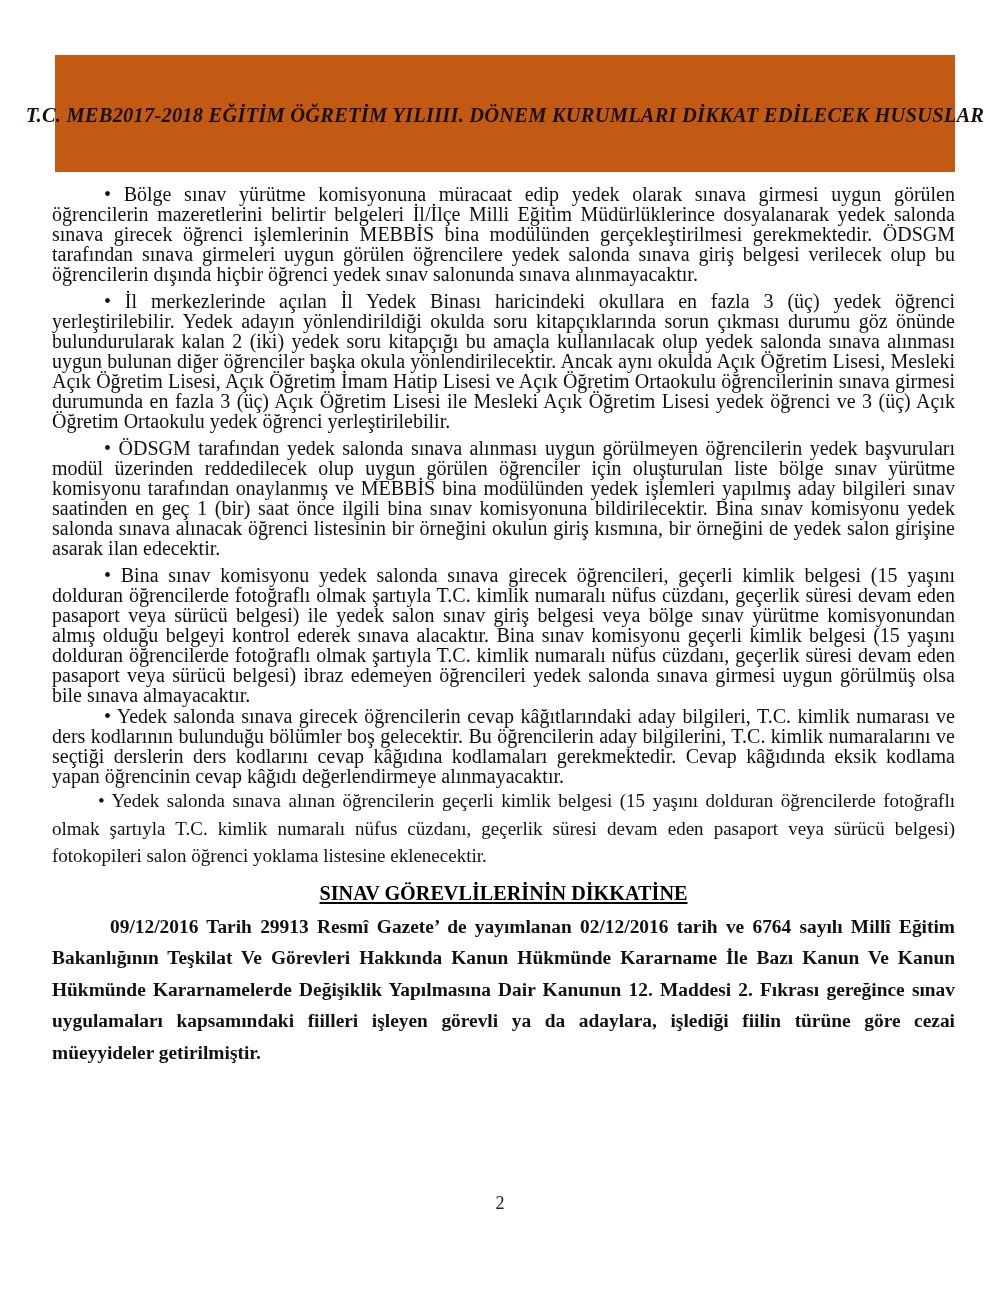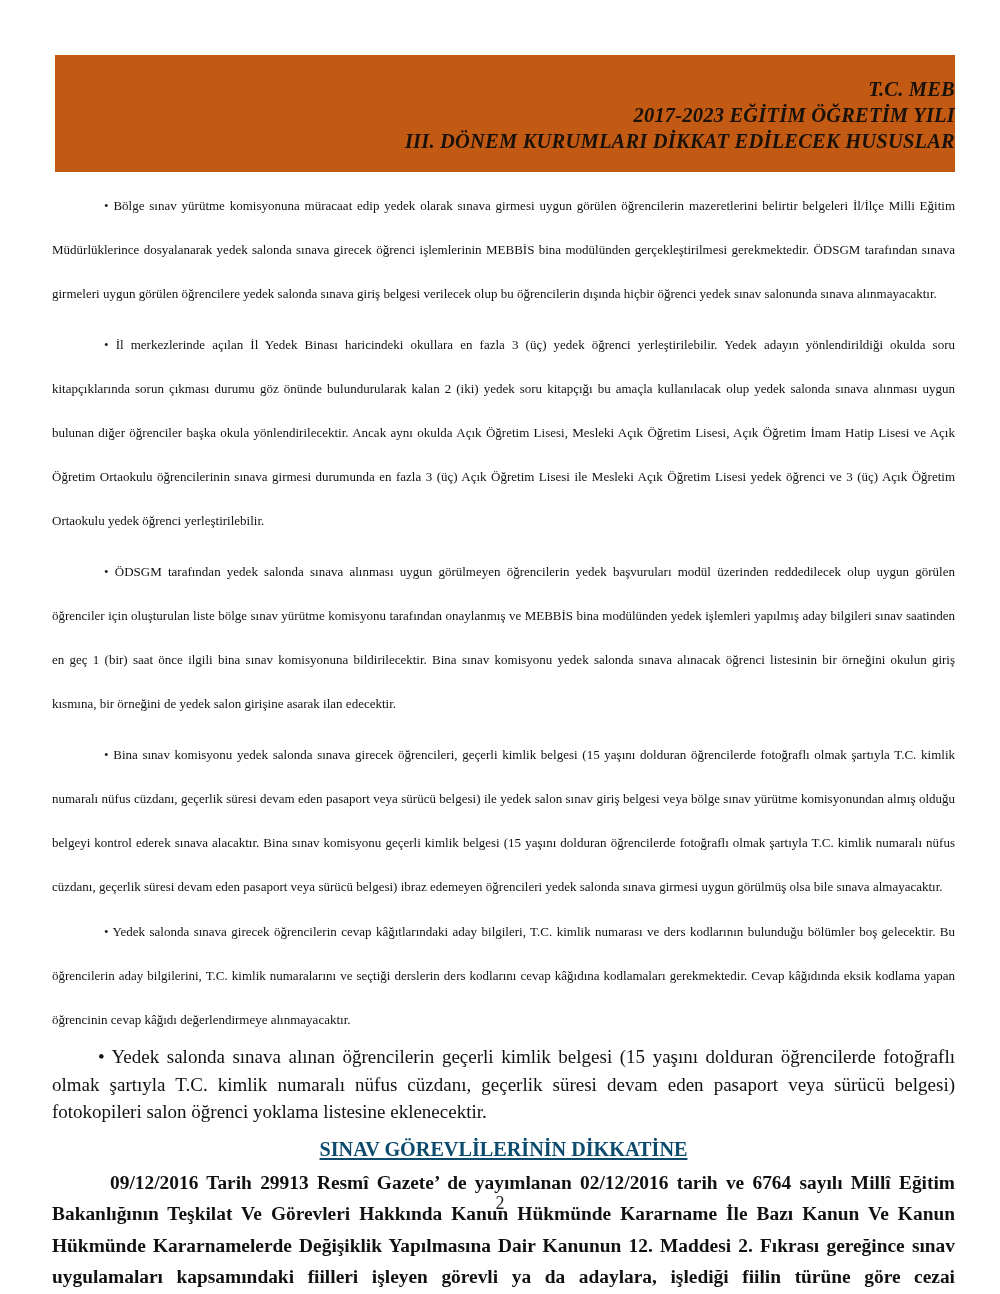--- a/index.html
+++ b/index.html
@@ -27,22 +27,22 @@
   
   .header-banner {
     position: absolute;
     left: 55px;
     top: 55px;
     width: 900px;
     height: 117px;
     background: #C35A14;
     box-sizing: border-box;
     display: flex;
-    flex-direction: column;
-    align-items: flex-end;
+    flex-direction: row;
+    align-items: center;
     justify-content: center;
     padding: 4px 0 2px 0;
   }
 
   .header-line {
     font-family: "Liberation Serif", "DejaVu Serif", serif;
     font-weight: bold;
     font-style: italic;
     font-size: 20.5px;
     line-height: 26px;
@@ -58,22 +58,22 @@
     left: 52px;
     top: 184px;
     width: 903px;
   }
 
   p.para {
     margin: 0 0 1px 0;
     text-align: justify;
     text-justify: inter-word;
     text-indent: 52px;
-    font-size: 13px;
-    line-height: 44px;
+    font-size: 20px;
+    line-height: 20px;
     color: #111111;
     font-family: "Liberation Serif", "DejaVu Serif", serif;
   }
 
   p.para.small {
     font-size: 19px;
     line-height: 27.5px;
     text-indent: 46px;
   }
 
@@ -83,21 +83,21 @@
 
   .section-heading {
     margin: 9px 0 4px 0;
     text-align: center;
     font-size: 20.2px;
     font-weight: bold;
     line-height: 28px;
     text-decoration: underline;
     text-underline-offset: 2px;
     font-family: "Liberation Serif", "DejaVu Serif", serif;
-    color: #0c4a6e;
+    color: #000000;
   }
 
   p.para.bold-block {
     font-weight: bold;
     font-size: 19.4px;
     line-height: 31.5px;
     text-indent: 58px;
     margin-top: 3px;
   }
 
@@ -114,21 +114,21 @@
     font-family: "Liberation Serif", "DejaVu Serif", serif;
   }
 </style>
 </head>
 <body>
 
 <div class="page">
 
   <div class="header-banner">
     <div class="header-line">T.C. MEB</div>
-    <div class="header-line">2017-2023 EĞİTİM ÖĞRETİM YILI</div>
+    <div class="header-line">2017-2018 EĞİTİM ÖĞRETİM YILI</div>
     <div class="header-line">III. DÖNEM KURUMLARI DİKKAT EDİLECEK HUSUSLAR</div>
   </div>
 
   <div class="content">
     <p class="para">• Bölge sınav yürütme komisyonuna müracaat edip yedek olarak sınava girmesi uygun görülen öğrencilerin mazeretlerini belirtir belgeleri İl/İlçe Milli Eğitim Müdürlüklerince dosyalanarak yedek salonda sınava girecek öğrenci işlemlerinin MEBBİS bina modülünden gerçekleştirilmesi gerekmektedir. ÖDSGM tarafından sınava girmeleri uygun görülen öğrencilere yedek salonda sınava giriş belgesi verilecek olup bu öğrencilerin dışında hiçbir öğrenci yedek sınav salonunda sınava alınmayacaktır.</p>
     <p class="para gap-above">• İl merkezlerinde açılan İl Yedek Binası haricindeki okullara en fazla 3 (üç) yedek öğrenci yerleştirilebilir. Yedek adayın yönlendirildiği okulda soru kitapçıklarında sorun çıkması durumu göz önünde bulundurularak kalan 2 (iki) yedek soru kitapçığı bu amaçla kullanılacak olup yedek salonda sınava alınması uygun bulunan diğer öğrenciler başka okula yönlendirilecektir. Ancak aynı okulda Açık Öğretim Lisesi, Mesleki Açık Öğretim Lisesi, Açık Öğretim İmam Hatip Lisesi ve Açık Öğretim Ortaokulu öğrencilerinin sınava girmesi durumunda en fazla 3 (üç) Açık Öğretim Lisesi ile Mesleki Açık Öğretim Lisesi yedek öğrenci ve 3 (üç) Açık Öğretim Ortaokulu yedek öğrenci yerleştirilebilir.</p>
     <p class="para gap-above">• ÖDSGM tarafından yedek salonda sınava alınması uygun görülmeyen öğrencilerin yedek başvuruları modül üzerinden reddedilecek olup uygun görülen öğrenciler için oluşturulan liste bölge sınav yürütme komisyonu tarafından onaylanmış ve MEBBİS bina modülünden yedek işlemleri yapılmış aday bilgileri sınav saatinden en geç 1 (bir) saat önce ilgili bina sınav komisyonuna bildirilecektir. Bina sınav komisyonu yedek salonda sınava alınacak öğrenci listesinin bir örneğini okulun giriş kısmına, bir örneğini de yedek salon girişine asarak ilan edecektir.</p>
     <p class="para gap-above">• Bina sınav komisyonu yedek salonda sınava girecek öğrencileri, geçerli kimlik belgesi (15 yaşını dolduran öğrencilerde fotoğraflı olmak şartıyla T.C. kimlik numaralı nüfus cüzdanı,  geçerlik süresi devam eden pasaport veya sürücü belgesi) ile yedek salon sınav giriş belgesi veya bölge sınav yürütme komisyonundan almış olduğu belgeyi kontrol ederek sınava alacaktır. Bina sınav komisyonu geçerli kimlik belgesi (15 yaşını dolduran öğrencilerde fotoğraflı olmak şartıyla T.C. kimlik numaralı nüfus cüzdanı, geçerlik süresi devam eden pasaport veya sürücü belgesi) ibraz edemeyen öğrencileri yedek salonda sınava girmesi uygun görülmüş olsa bile sınava almayacaktır.</p>
     <p class="para">• Yedek salonda sınava girecek öğrencilerin cevap kâğıtlarındaki aday bilgileri, T.C. kimlik numarası ve ders kodlarının bulunduğu bölümler boş gelecektir. Bu öğrencilerin aday bilgilerini, T.C. kimlik numaralarını ve seçtiği derslerin ders kodlarını cevap kâğıdına kodlamaları gerekmektedir. Cevap kâğıdında eksik kodlama yapan öğrencinin cevap kâğıdı değerlendirmeye alınmayacaktır.</p>
     <p class="para small">• Yedek salonda sınava alınan öğrencilerin geçerli kimlik belgesi (15 yaşını dolduran öğrencilerde fotoğraflı olmak şartıyla T.C. kimlik numaralı nüfus cüzdanı, geçerlik süresi devam eden pasaport veya sürücü belgesi) fotokopileri salon öğrenci yoklama listesine eklenecektir.</p>

